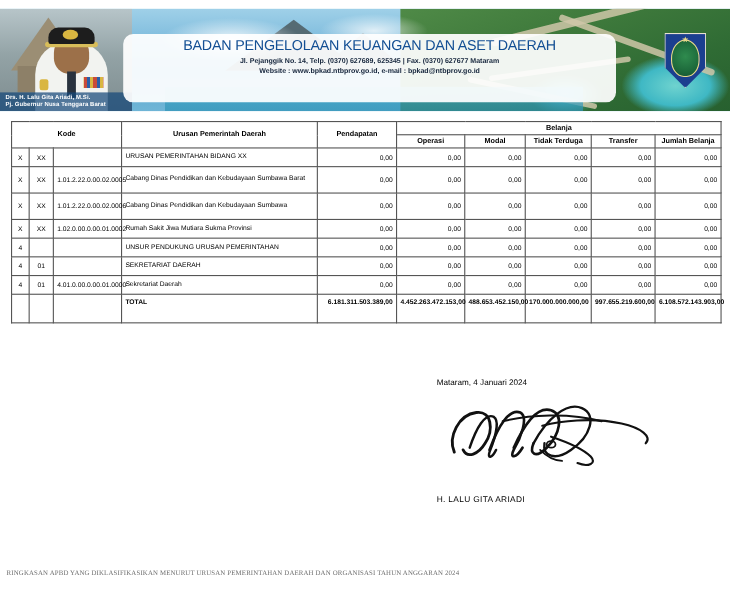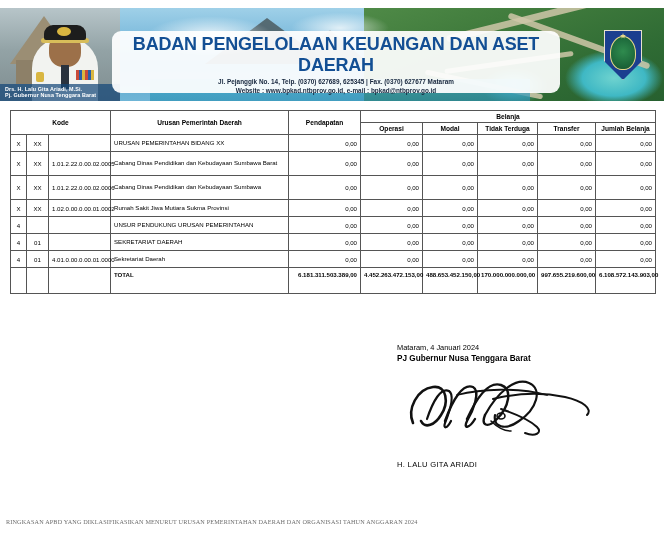--- a/index.html
+++ b/index.html
@@ -163,21 +163,21 @@
     background: rgba(255,255,255,.93);
     border-radius: 9px;
     text-align: center;
     padding-top: 4px;
   }
   #line1 {
     font-size: 11.5px; font-weight: bold; color: #1a63ad;
     letter-spacing: .2px; line-height: 1.25;
   }
   #line2 {
-    font-size: 18px; font-weight: bold; color: #134f94;
+    font-size: 13px; font-weight: normal; color: #134f94;
     letter-spacing: -.2px; line-height: 1.15; margin-top: -1px;
   }
   #line3, #line4 {
     font-size: 6.4px; font-weight: bold; color: #15253c;
     line-height: 1.42;
   }
   #line3 { margin-top: 2px; }
 
   
   #emblem {
@@ -436,21 +436,20 @@
           <td class="num">170.000.000.000,00</td>
           <td class="num">997.655.219.600,00</td>
           <td class="num">6.108.572.143.903,00</td>
         </tr>
       </tbody>
     </table>
   </div>
 
   <div id="sign-block">
     <div id="sign-place">Mataram, 4 Januari 2024</div>
-    <div id="sign-title">PJ Gubernur Nusa Tenggara Barat</div>
     <svg id="sign-svg" width="210" height="72" viewBox="0 0 210 72">
       <g fill="none" stroke="#111" stroke-linecap="round" stroke-linejoin="round">
         <path d="M16 54 C10 40, 20 20, 36 18 C50 16, 52 34, 44 46 C38 56, 28 60, 24 52" stroke-width="2.6"></path>
         <path d="M30 50 C36 32, 44 18, 52 22 C58 26, 52 44, 48 54 C46 60, 50 60, 54 52" stroke-width="2.2"></path>
         <path d="M48 52 C56 30, 66 14, 76 18 C84 22, 76 42, 70 52 C66 60, 72 60, 78 50" stroke-width="2.4"></path>
         <path d="M70 50 C80 28, 92 12, 104 16 C116 20, 112 38, 100 50 C90 60, 84 56, 88 46" stroke-width="2.4"></path>
         <path d="M88 46 C100 24, 118 8, 132 14 C146 20, 140 40, 122 52 C108 62, 96 58, 98 46" stroke-width="2.2"></path>
         <path d="M96 30 C112 26, 140 22, 168 28 C186 32, 196 40, 190 46" stroke-width="2.0"></path>
         <path d="M60 26 C84 20, 120 18, 150 26" stroke-width="1.8"></path>
         <path d="M104 40 C116 44, 132 50, 140 58 C146 64, 138 68, 128 64" stroke-width="2.0"></path>

